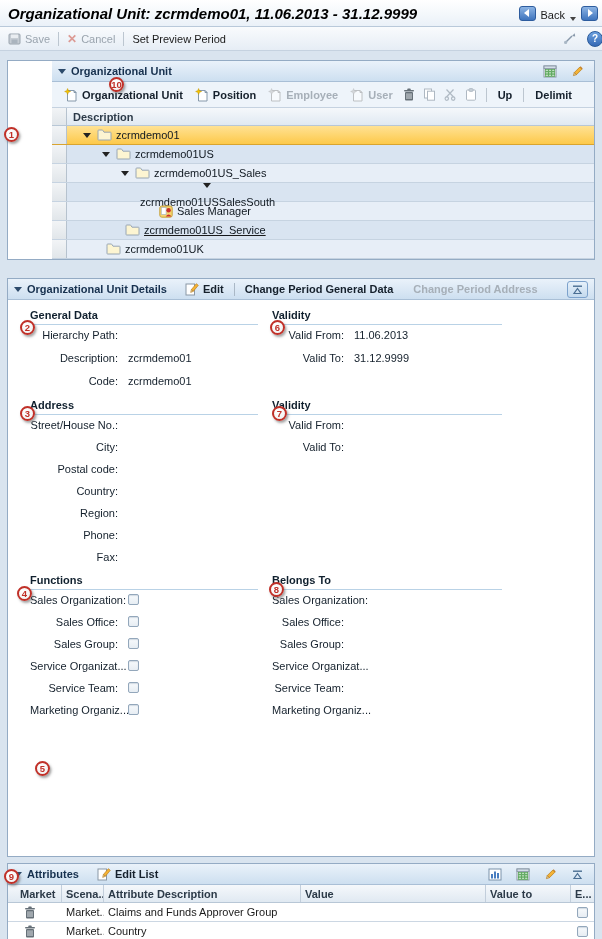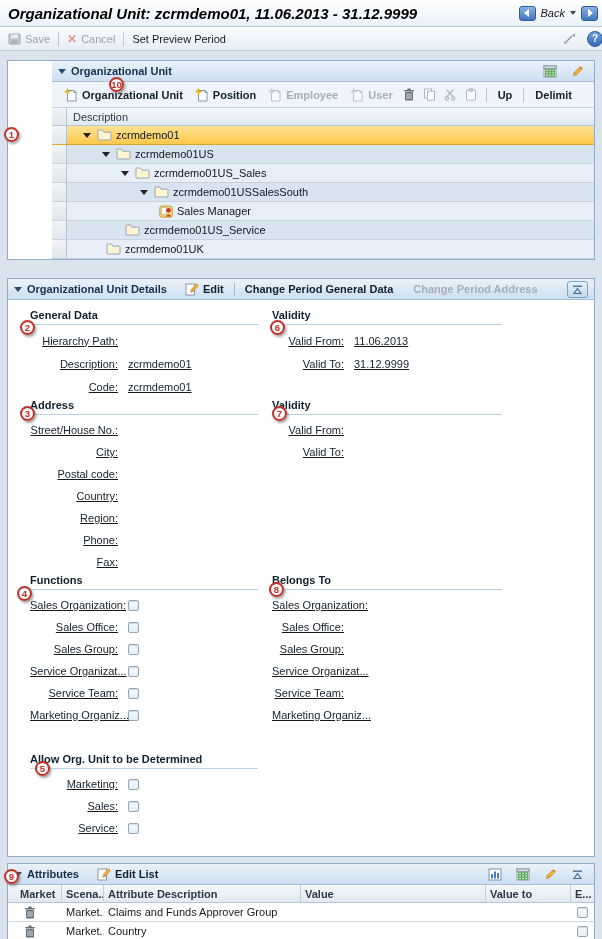--- a/index.html
+++ b/index.html
@@ -9,21 +9,21 @@
     font-family:"Liberation Sans",sans-serif;font-size:11px;color:#1a1a1a;
   }
   
   .titlebar{
     height:27px;box-sizing:border-box;display:flex;align-items:center;
     padding:0 14px 0 8px;
     background:linear-gradient(#ffffff,#eaf1f8);
     border-bottom:1px solid #b9c9da;
   }
   .page-title{font-size:15px;font-weight:bold;font-style:italic;color:#000;white-space:nowrap;}
-  .back-group{margin-left:auto;display:flex;align-items:center;gap:5px;flex:none;font-style:italic;}
+  .back-group{margin-left:auto;display:flex;align-items:flex-end;gap:5px;flex:none;}
   .navbtn{
     width:17px;height:15px;border-radius:3px;box-sizing:border-box;
     background:linear-gradient(#8cb4e4,#3e74bd);border:1px solid #2d5c9e;
     display:flex;align-items:center;justify-content:center;flex:none;
   }
   .caret-down{width:0;height:0;border-left:3.5px solid transparent;border-right:3.5px solid transparent;border-top:4px solid #444;}
   
   .app-toolbar{
     height:24px;box-sizing:border-box;display:flex;align-items:center;
     padding:0 8px;position:relative;
@@ -71,46 +71,46 @@
   .obtn.disabled{color:#a6afb8;cursor:default;}
   .obtn.disabled svg{filter:grayscale(1) opacity(.55);}
   .icon-btn{padding:0 4px;display:flex;align-items:center;cursor:pointer;}
   .osep{width:1px;height:14px;background:#bcc6d0;margin:0 5px;}
   .tree-colheader{
     height:18px;box-sizing:border-box;display:flex;align-items:stretch;
     background:linear-gradient(#f5f8fb,#e0e9f2);border-bottom:1px solid #b8c7d6;
   }
   .selcell{width:15px;flex:none;box-sizing:border-box;border-right:1px solid #b6c2ce;
     background:linear-gradient(#f2f4f6,#e1e6ea);}
-  .colhead-label{display:flex;align-items:center;padding-left:6px;font-weight:normal;color:#2c3a48;}
+  .colhead-label{display:flex;align-items:center;padding-left:6px;font-weight:bold;color:#2c3a48;}
   .trow{height:19px;box-sizing:border-box;display:flex;align-items:stretch;border-bottom:1px solid #c6d3e1;cursor:pointer;}
   .trow .selcell{border-bottom:0;}
   .trow.alt-a{background:#d9e4f1;}
   .trow.alt-b{background:#e7eef7;}
   .trow.selected{background:linear-gradient(#ffe294,#fdc94a);border-bottom:1px solid #d9a42f;}
   .tcontent{display:flex;align-items:center;gap:4px;white-space:nowrap;}
   .lvl0 .tcontent{padding-left:16px;}
   .lvl1 .tcontent{padding-left:35px;}
   .lvl2 .tcontent{padding-left:54px;}
-  .lvl3 .tcontent{padding-left:73px;}
+  .lvl3 .tcontent{padding-left:73px;flex-direction:column;}
   .lvl4 .tcontent{padding-left:92px;}
-  .lvl2leaf .tcontent{padding-left:58px;}
+  .lvl2leaf .tcontent{padding-left:58px;text-decoration:underline;}
   .lvl1leaf .tcontent{padding-left:39px;}
   .exp{width:0;height:0;border-left:4px solid transparent;border-right:4px solid transparent;border-top:5px solid #222;flex:none;margin-right:2px;}
   .node-label{color:#101820;}
   
   .details-content{height:548px;box-sizing:content-box;padding:8px 8px 0 22px;background:#fff;overflow:hidden;}
   .sec-row{display:flex;}
   .sec-left{width:242px;flex:none;}
   .sec-right{flex:1;}
   .sec-heading{font-weight:bold;color:#10202e;line-height:14px;white-space:nowrap;}
   .rule{height:1px;background:#b9d2e6;margin:2px 0 4px;}
   .sec-left .rule{width:228px;}
   .sec-right .rule{width:230px;}
-  .frow{height:23px;display:flex;align-items:center;text-decoration:underline;}
+  .frow{height:23px;display:flex;}
   .frow.h22{height:22px;}
   .lbl{width:88px;flex:none;text-align:right;margin-right:10px;white-space:nowrap;color:#14202c;}
   .sec-right .lbl{width:72px;}
   .val{white-space:nowrap;color:#14202c;}
   .checkbox{
     width:11px;height:11px;box-sizing:border-box;flex:none;border-radius:2px;
     border:1px solid #93a7bb;background:linear-gradient(#f7fafc,#e7edf3);
     box-shadow:inset 0 1px 1px rgba(140,160,180,.35);cursor:pointer;
   }
   .allow-sec{margin-top:26px;width:242px;}
@@ -529,36 +529,20 @@
           </div>
         <div class="frow h22">
             <span class="lbl">Service Team:</span>
           </div>
         <div class="frow h22">
             <span class="lbl">Marketing Organiz...</span>
           </div>
       </div>
     </div>
 
-    <div class="allow-sec">
-      <div class="sec-heading">Allow Org. Unit to be Determined</div>
-      <div class="rule"></div>
-      <div class="frow h22">
-          <span class="lbl">Marketing:</span>
-          <span class="checkbox"></span>
-        </div>
-      <div class="frow h22">
-          <span class="lbl">Sales:</span>
-          <span class="checkbox"></span>
-        </div>
-      <div class="frow h22">
-          <span class="lbl">Service:</span>
-          <span class="checkbox"></span>
-        </div>
-    </div>
 
   </div>
 </div>
 
 <div class="panel" id="panel-attrs">
   <div class="panel-header">
     <span class="tri-down"></span>
     <span class="panel-title">Attributes</span>
     <span style="width:8px;"></span>
     <span class="hbtn">

